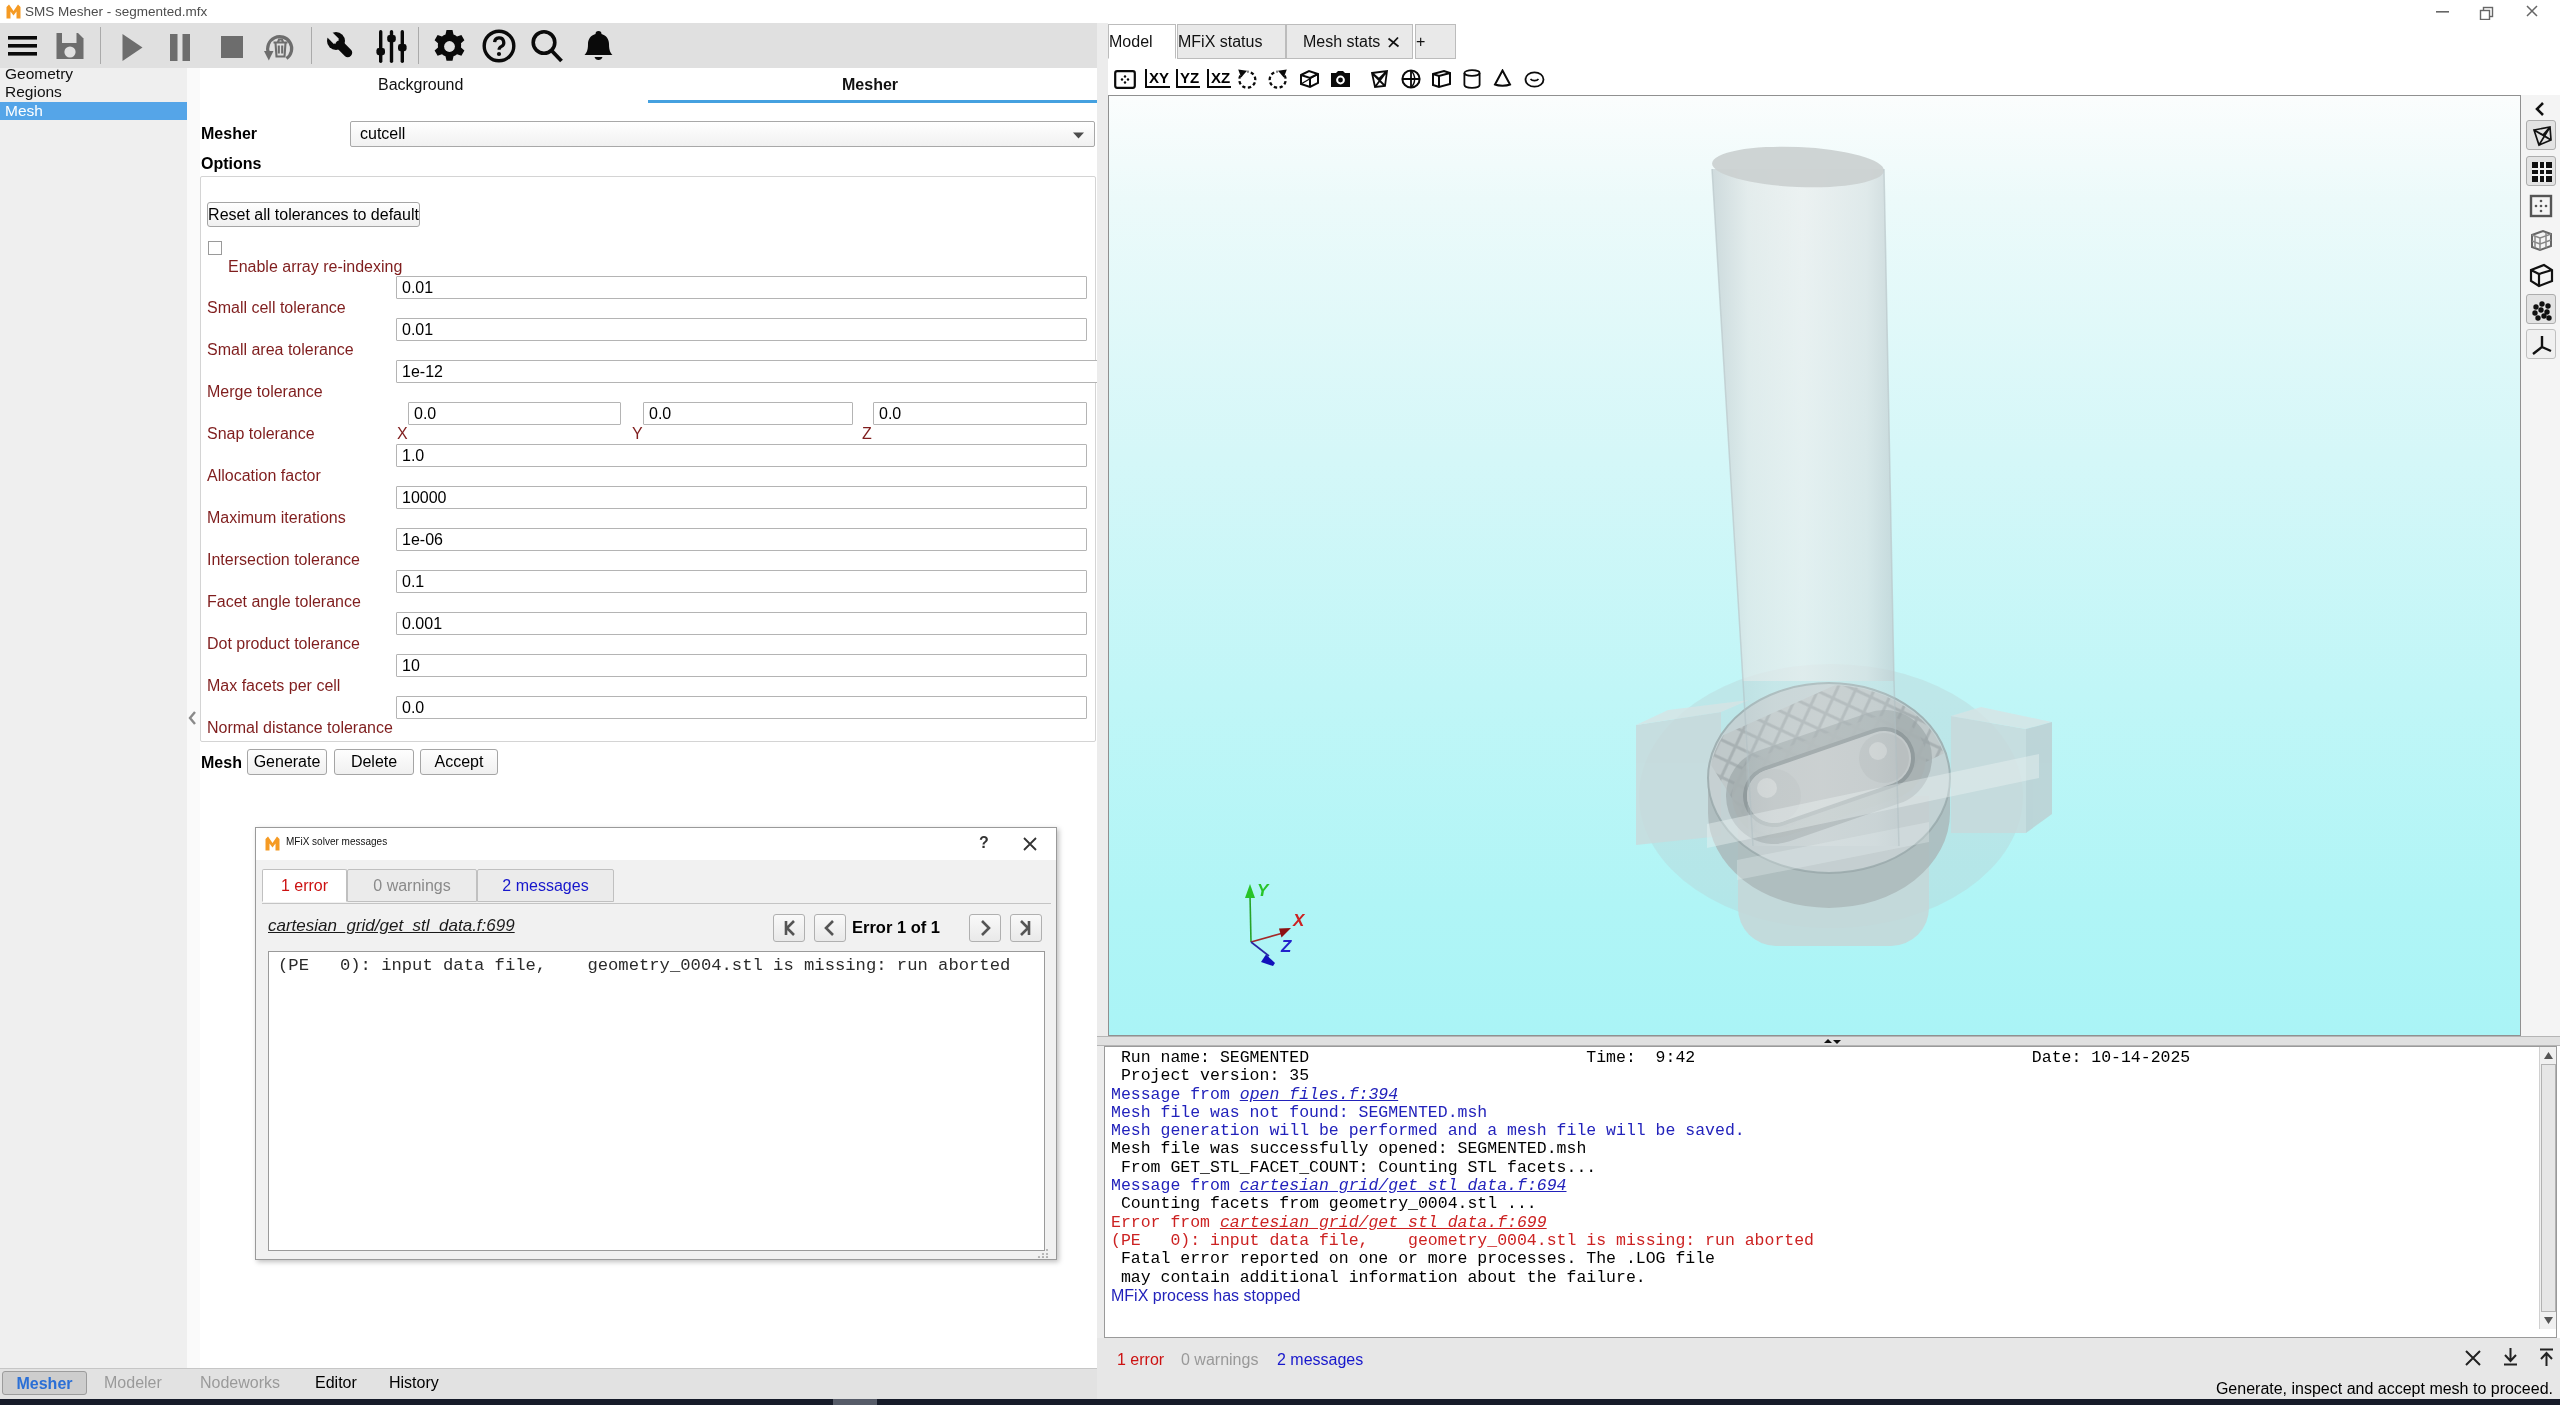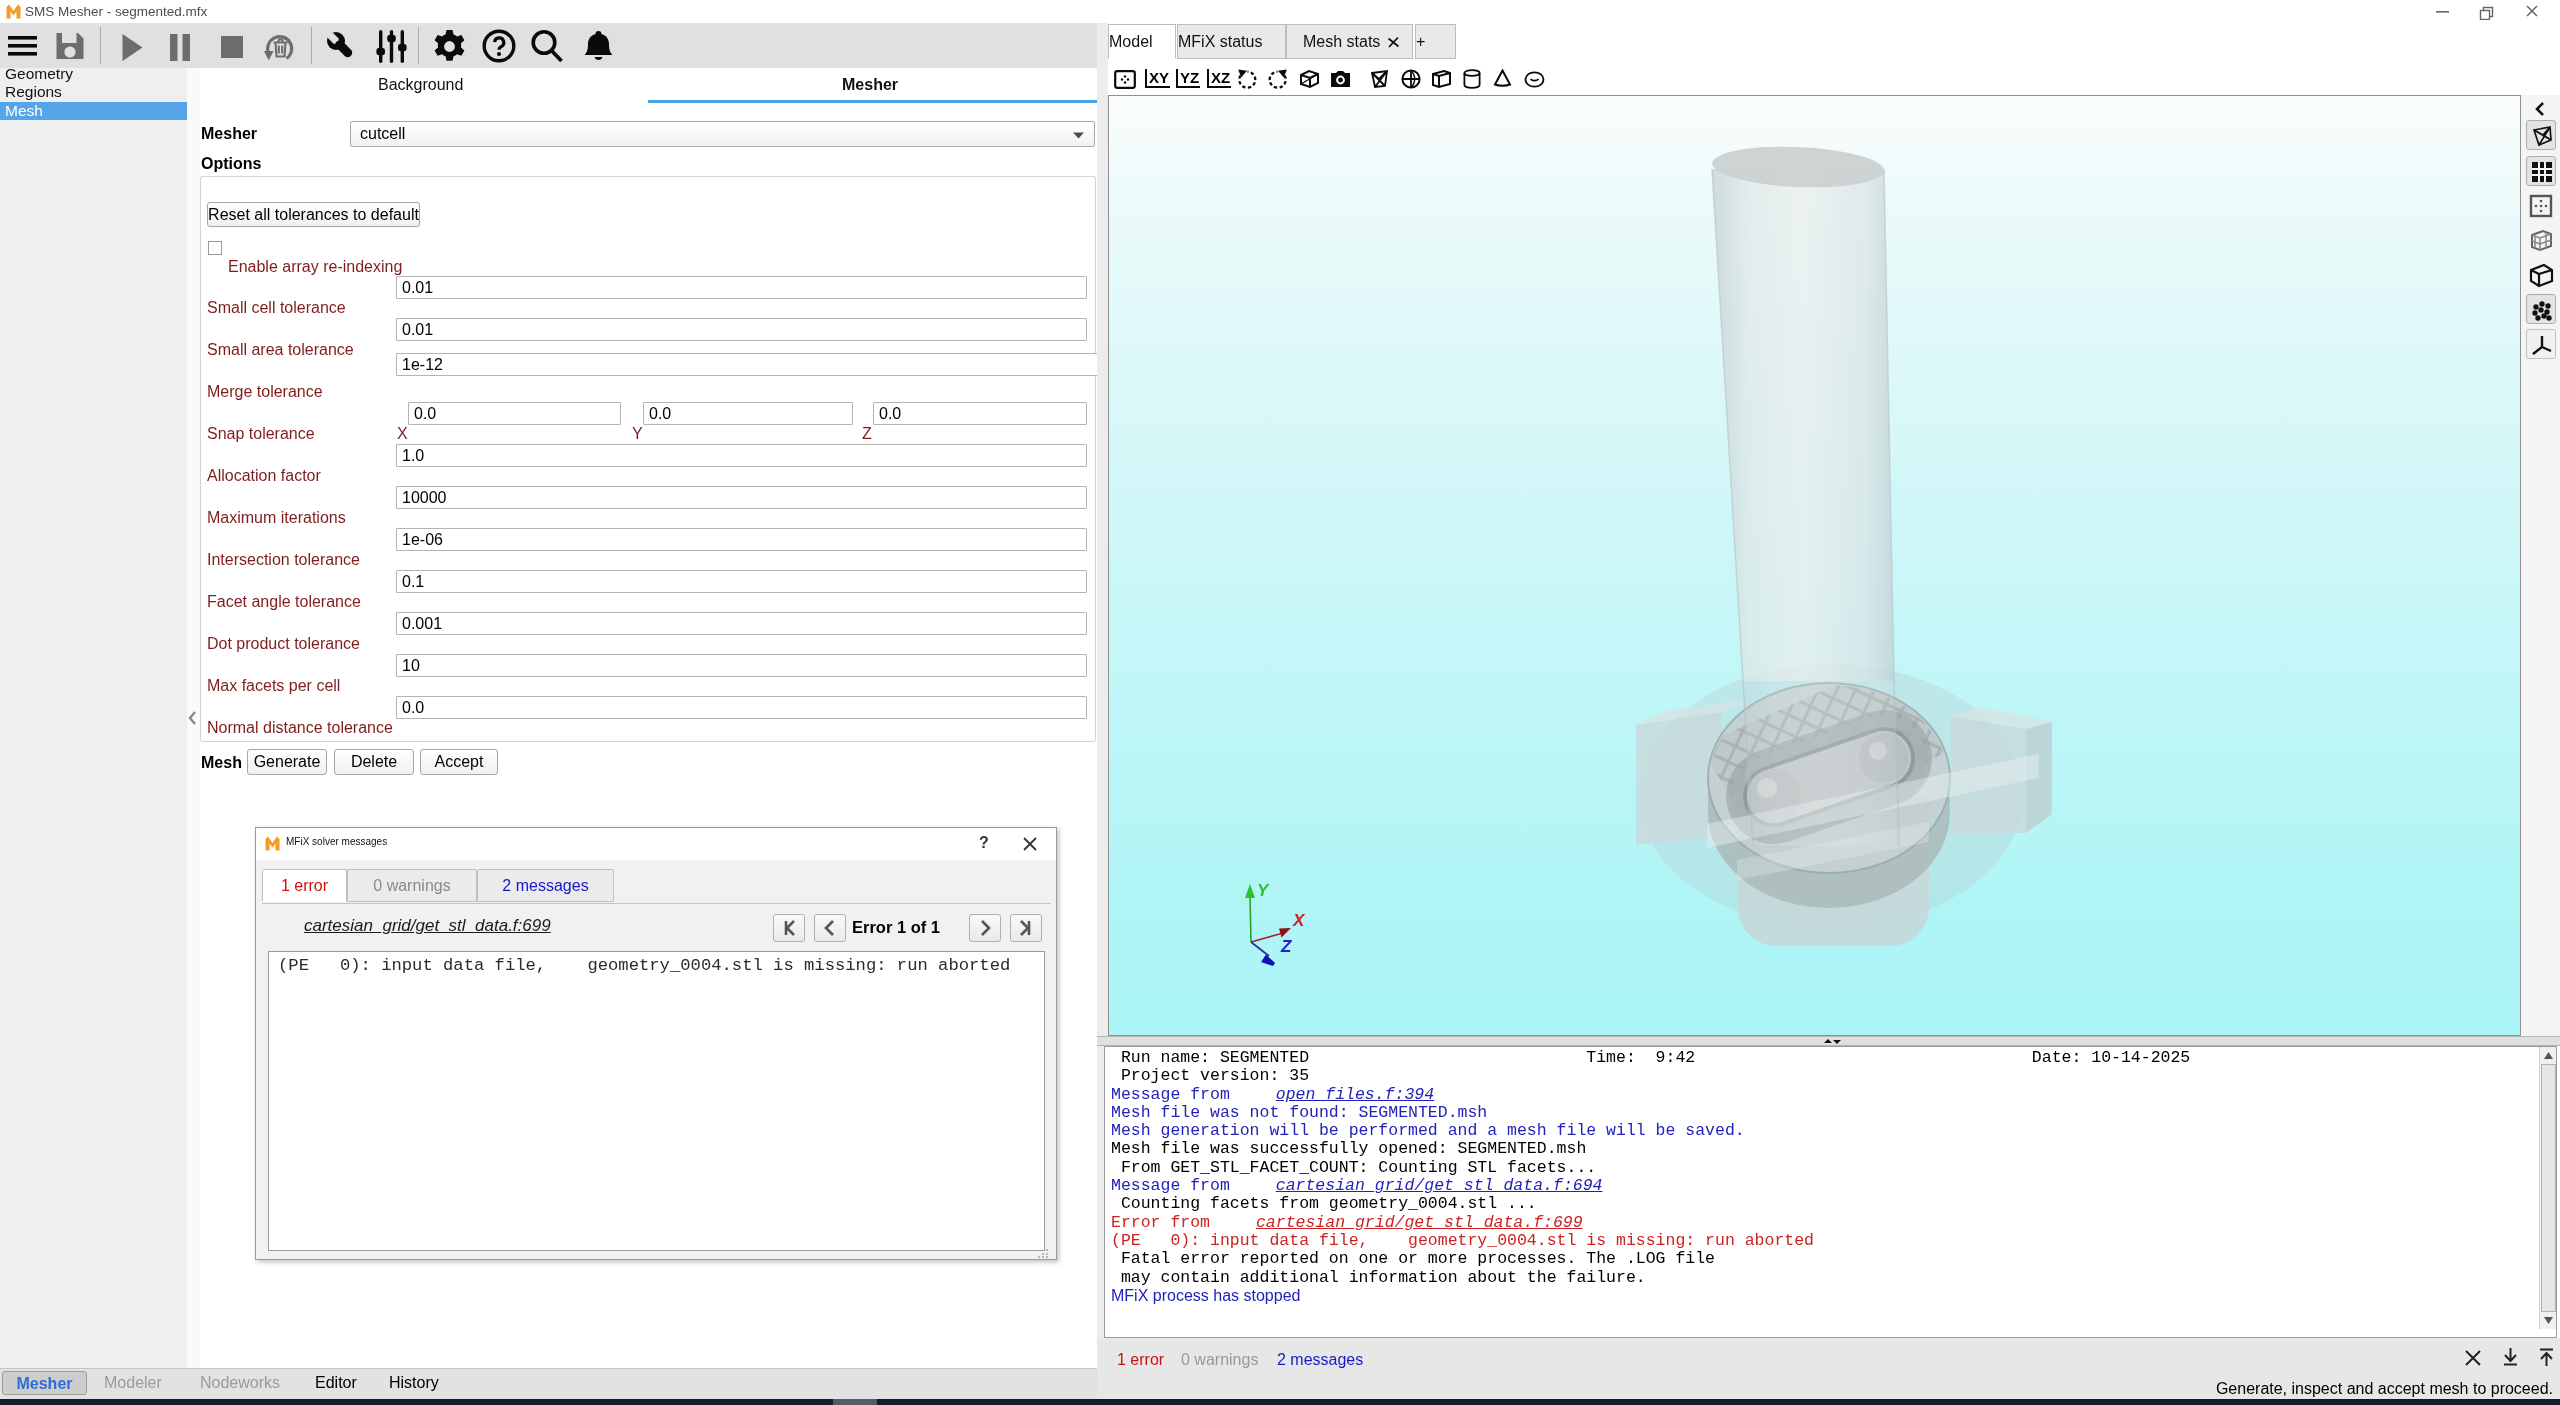--- a/index.html
+++ b/index.html
@@ -67,21 +67,21 @@
 .rbtn.raised { background:#f0f0f0; border:1px solid #c0c0c0; }
 #hsplit { left:1097px; top:1036px; width:1463px; height:10px; background:#e0e0e0;
   border-top:1px solid #b5b5b5; border-bottom:1px solid #b5b5b5; }
 #console { left:1104px; top:1046px; width:1453px; height:292px; background:#fff;
   border:1px solid #9a9a9a; overflow:hidden;
   font-family:"Liberation Mono", monospace; font-size:16.5px; line-height:18.3px;
   white-space:pre; color:#000; }
 #console .in { position:absolute; left:6px; top:2px; }
 .blue { color:#2222bb; }
 .red  { color:#cc2222; }
-.lnk  { font-style:italic; text-decoration:underline;margin-left:36px; }
+.lnk  { font-style:italic; text-decoration:underline; }
 #statusrow { left:1097px; top:1338px; width:1463px; height:61px; background:#e7e7e7;
   font-size:16px; }
 #bottombar { left:0px; top:1368px; width:1097px; height:31px; background:#e2e2e2;
   border-top:1px solid #c6c6c6; font-size:16px; }
 #darkstrip { left:0px; top:1399px; width:2560px; height:6px; background:#161b29; }
 </style>
 </head>
 <body>
 <div id="root">
   <div class="abs" id="titlebar">
@@ -207,21 +207,21 @@
     <div id="groupbox"></div>
     <button class="btn" style="left:7px;top:134px;width:213px;height:25px">Reset all tolerances to default</button>
     <div class="abs" style="left:8px;top:173px;width:14px;height:14px;border:1px solid #9a9a9a;background:#fff"></div>
     <div class="flabel" style="left:28px;top:170px">Enable array re-indexing</div>
 
     <div class="flabel" style="left:7px;top:211px">Small cell tolerance</div>
     <div class="field" style="left:196px;top:208px;width:691px;height:23px">0.01</div>
     <div class="flabel" style="left:7px;top:253px">Small area tolerance</div>
     <div class="field" style="left:196px;top:250px;width:691px;height:23px">0.01</div>
     <div class="flabel" style="left:7px;top:295px">Merge tolerance</div>
-    <div class="field" style="left:196px;top:285px;width:794px;height:23px">1e-12</div>
+    <div class="field" style="left:196px;top:292px;width:794px;height:23px">1e-12</div>
 
     <div class="flabel" style="left:7px;top:337px">Snap tolerance</div>
     <div class="flabel" style="left:197px;top:337px">X</div>
     <div class="field" style="left:208px;top:334px;width:213px;height:23px">0.0</div>
     <div class="flabel" style="left:432px;top:337px">Y</div>
     <div class="field" style="left:443px;top:334px;width:210px;height:23px">0.0</div>
     <div class="flabel" style="left:662px;top:337px">Z</div>
     <div class="field" style="left:673px;top:334px;width:214px;height:23px">0.0</div>
 
     <div class="flabel" style="left:7px;top:379px">Allocation factor</div>

